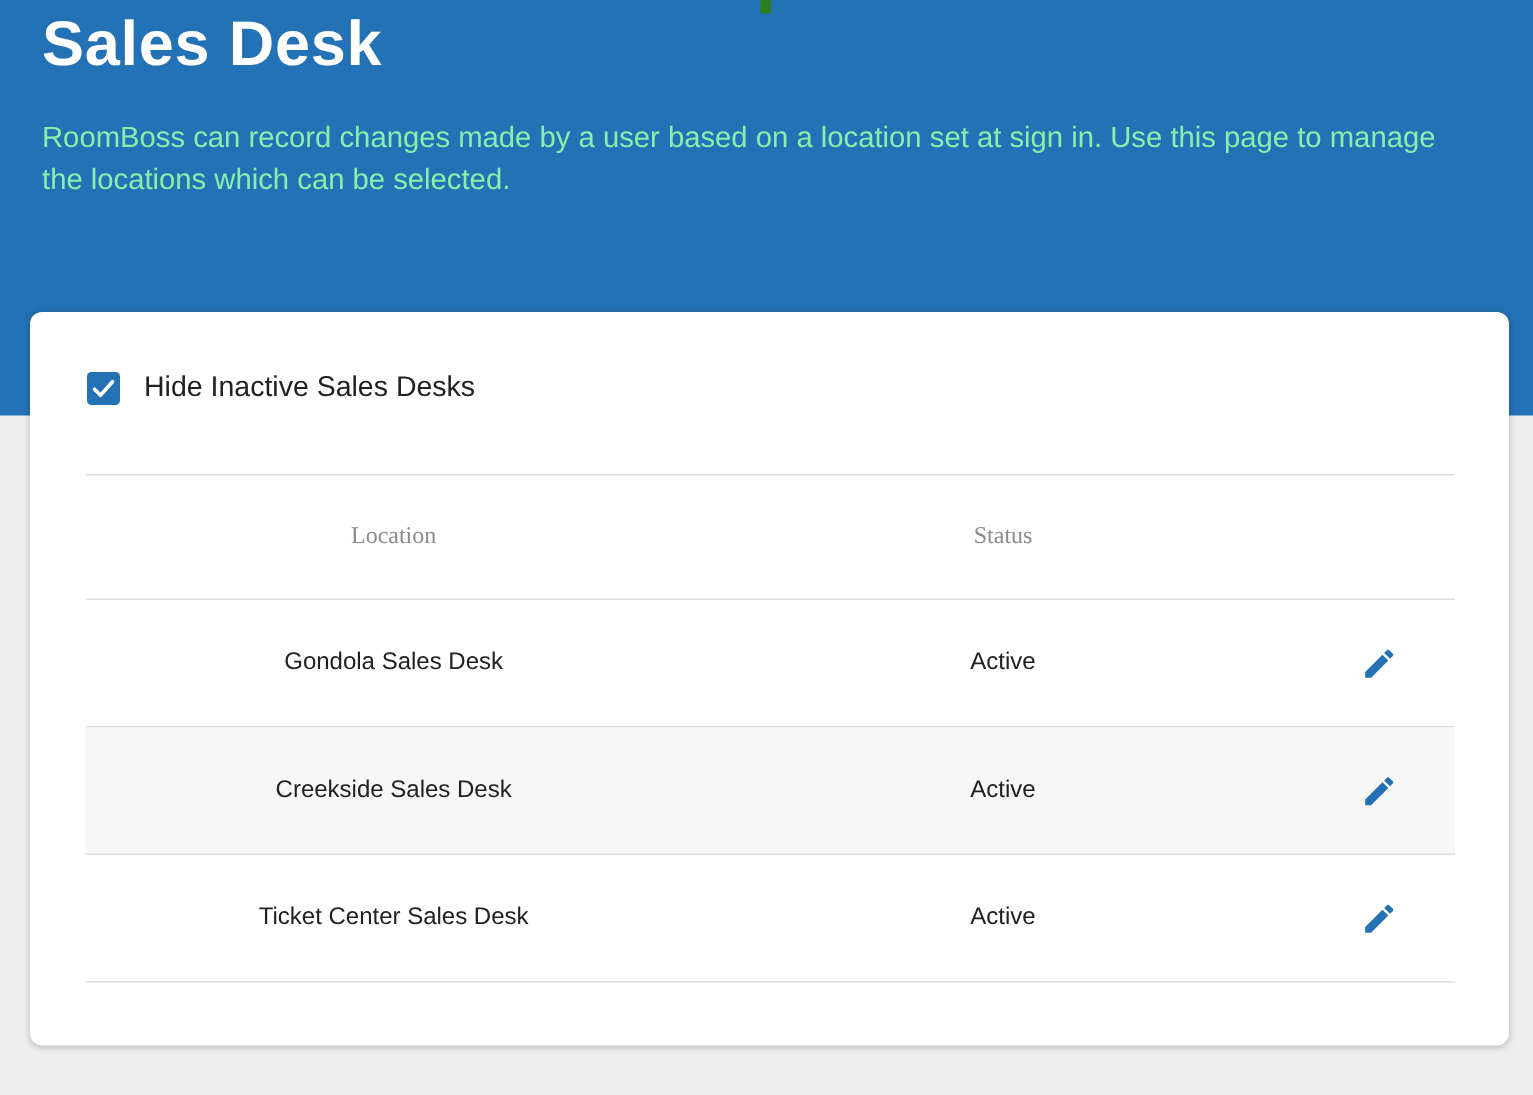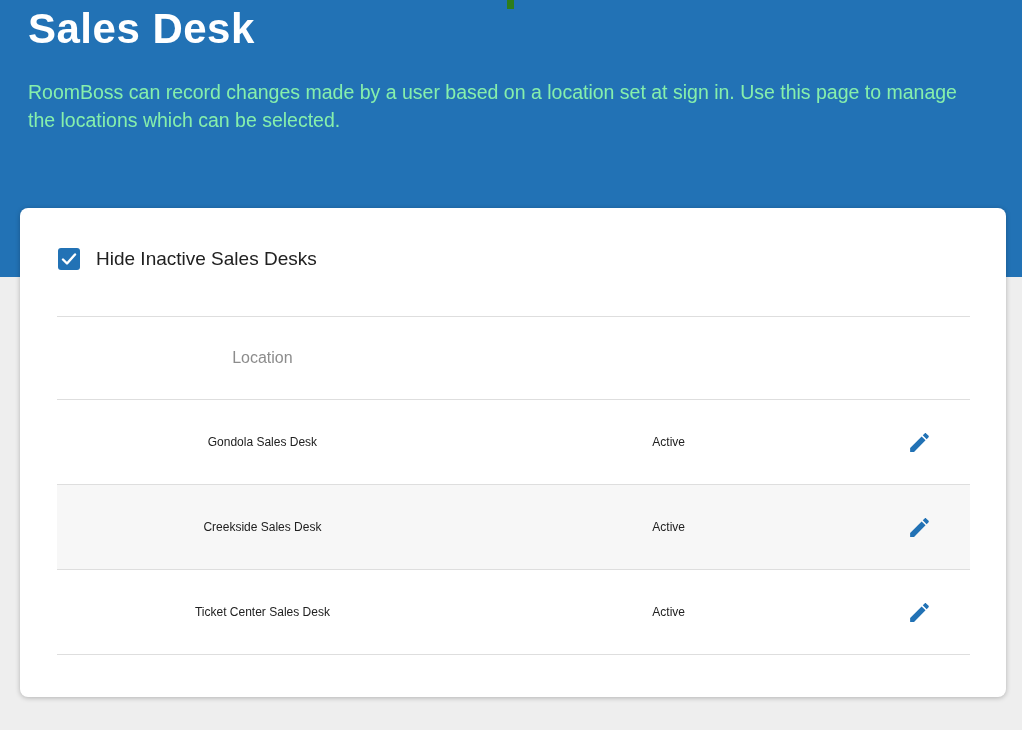--- a/index.html
+++ b/index.html
@@ -40,28 +40,29 @@
   }
   .checkbox svg { display: block; }
   .filter-label { font-size: 19px; color: #212121; cursor: pointer; }
   .table {
     position: absolute; left: 37px; top: 108px; width: 913px;
     border-top: 1px solid #dedede;
   }
   .thead {
     display: flex; align-items: center; height: 82px;
     border-bottom: 1px solid #dedede;
+    font-family: Liberation Serif, serif;
   }
   .th {
     font-size: 16px; font-weight: 500; color: #8c8c8c; text-align: center;
   }
   .tr {
     display: flex; align-items: center; height: 84px;
     border-bottom: 1px solid #dedede;
-    font-size: 12px; color: #212121; background: #ffffff;
+    font-size: 16px; color: #212121; background: #ffffff;
   }
   .tr.striped { background: #f7f7f7; }
   .col-location { width: 45%; text-align: center; }
   .col-status  { width: 44%; text-align: center; }
   .col-actions { width: 11%; display: flex; align-items: center; justify-content: center; }
   .edit-button {
     background: none; border: none; padding: 0; margin: 0; cursor: pointer;
     display: flex; align-items: center; justify-content: center;
   }
   .edit-button svg { display: block; }
@@ -84,20 +85,21 @@
           <polyline points="2,7.5 6,11.5 14,2.5" fill="none" stroke="#ffffff" stroke-width="2.4" stroke-linecap="round" stroke-linejoin="round"></polyline>
         </svg>
       </span>
     </button>
     <label class="filter-label">Hide Inactive Sales Desks</label>
   </div>
 
   <div class="table">
     <div class="thead">
       <div class="th col-location">Location</div>
+      <div class="th col-status">Status</div>
       <div class="th col-actions"></div>
     </div>
 
     <div class="tr">
       <div class="col-location">Gondola Sales Desk</div>
       <div class="col-status">Active</div>
       <div class="col-actions">
         <button class="edit-button">
           <span>
             <svg width="25" height="25" viewBox="0 0 24 24" fill="#2272b5">

